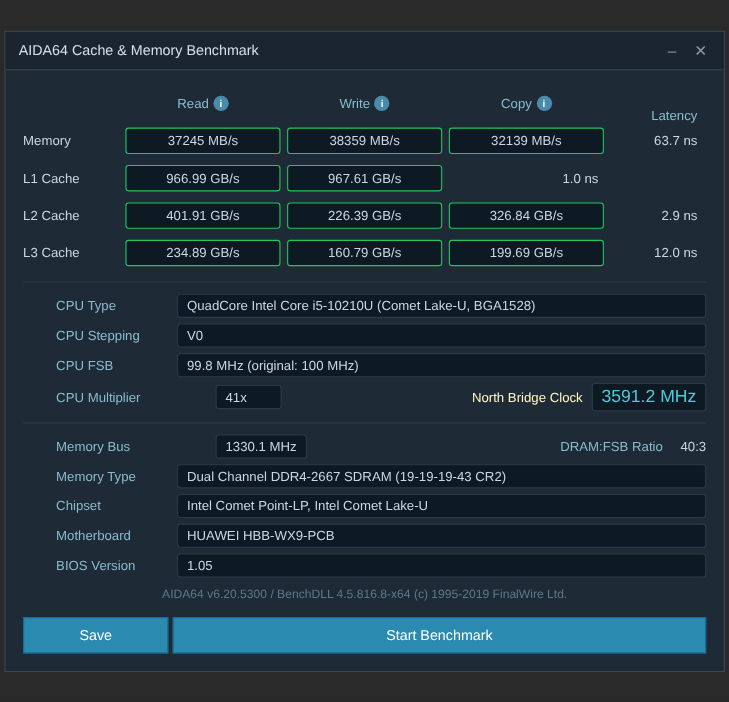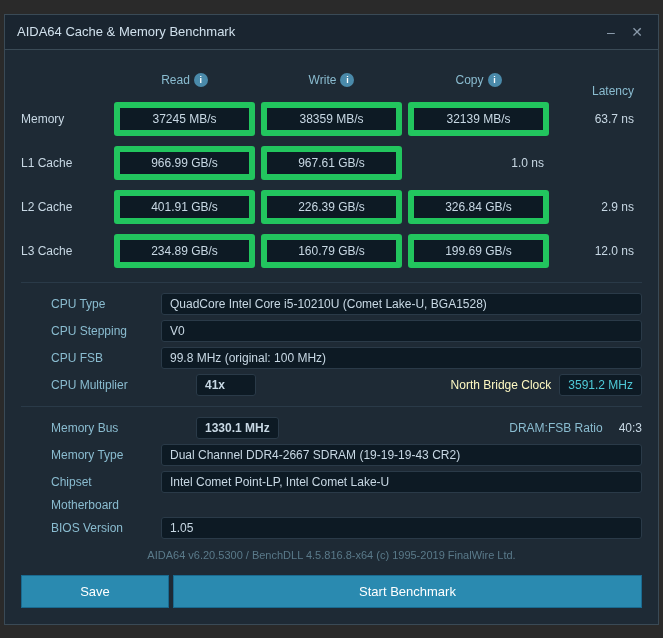--- a/index.html
+++ b/index.html
@@ -92,21 +92,21 @@
       grid-template-columns: 90px 1fr 1fr 1fr 90px;
       margin-bottom: 10px;
       align-items: center;
     }
     .bench-row-label {
       color: #c8d8e4;
       font-size: 12px;
     }
     .bench-value-box {
       background: #0d1a24;
-      border: 6px solid #22c55e;
+      border: 1px solid #22c55e;
       border-radius: 3px;
       padding: 4px 8px;
       text-align: center;
       color: #c8d8e4;
       font-size: 12px;
       margin: 0 3px;
     }
     .bench-latency {
       text-align: right;
       color: #c8d8e4;
@@ -161,30 +161,29 @@
       gap: 8px;
     }
     .info-value-short {
       background: #0d1a24;
       border: 1px solid #2a3a48;
       border-radius: 3px;
       padding: 3px 8px;
       color: #c8d8e4;
       font-size: 12px;
       min-width: 60px;
-      font-weight: bold;
     }
     .north-label {
       color: #fef9c3;
       font-size: 12px;
       padding-left: 24px;
     }
     .north-value {
       color: #4ecad8;
-      font-size: 12px;
+      font-size: 16px;
       background: #0d1a24;
       border: 1px solid #2a3a48;
       border-radius: 3px;
       padding: 3px 8px;
       min-width: 80px;
     }
     .dram-label {
       color: #8abcd0;
       font-size: 12px;
     }
@@ -197,21 +196,21 @@
       text-align: center;
       font-size: 11px;
       color: #5a7a8a;
       margin: 6px 0 10px;
     }
     .btn-save {
       background: #2a8ab0;
       border: 1px solid #1a6a90;
       color: #fff;
       padding: 8px 0;
-      width: 148px;
+      width: 132px;
       font-size: 13px;
       cursor: pointer;
       text-align: center;
     }
     .btn-benchmark {
       background: #2a8ab0;
       border: 1px solid #1a6a90;
       color: #fff;
       padding: 8px 0;
       flex: 1;
@@ -344,20 +343,21 @@
         <div class="info-value-box">Dual Channel DDR4-2667 SDRAM  (19-19-19-43 CR2)</div>
       </div>
 
       <div class="info-row">
         <span class="info-label">Chipset</span>
         <div class="info-value-box">Intel Comet Point-LP, Intel Comet Lake-U</div>
       </div>
 
       <div class="info-row">
         <span class="info-label">Motherboard</span>
+        <div class="info-value-box">HUAWEI HBB-WX9-PCB</div>
       </div>
 
       <div class="info-row">
         <span class="info-label">BIOS Version</span>
         <div class="info-value-box">1.05</div>
       </div>
     </div>
 
     <div class="footer-text">AIDA64 v6.20.5300 / BenchDLL 4.5.816.8-x64  (c) 1995-2019 FinalWire Ltd.</div>
 

